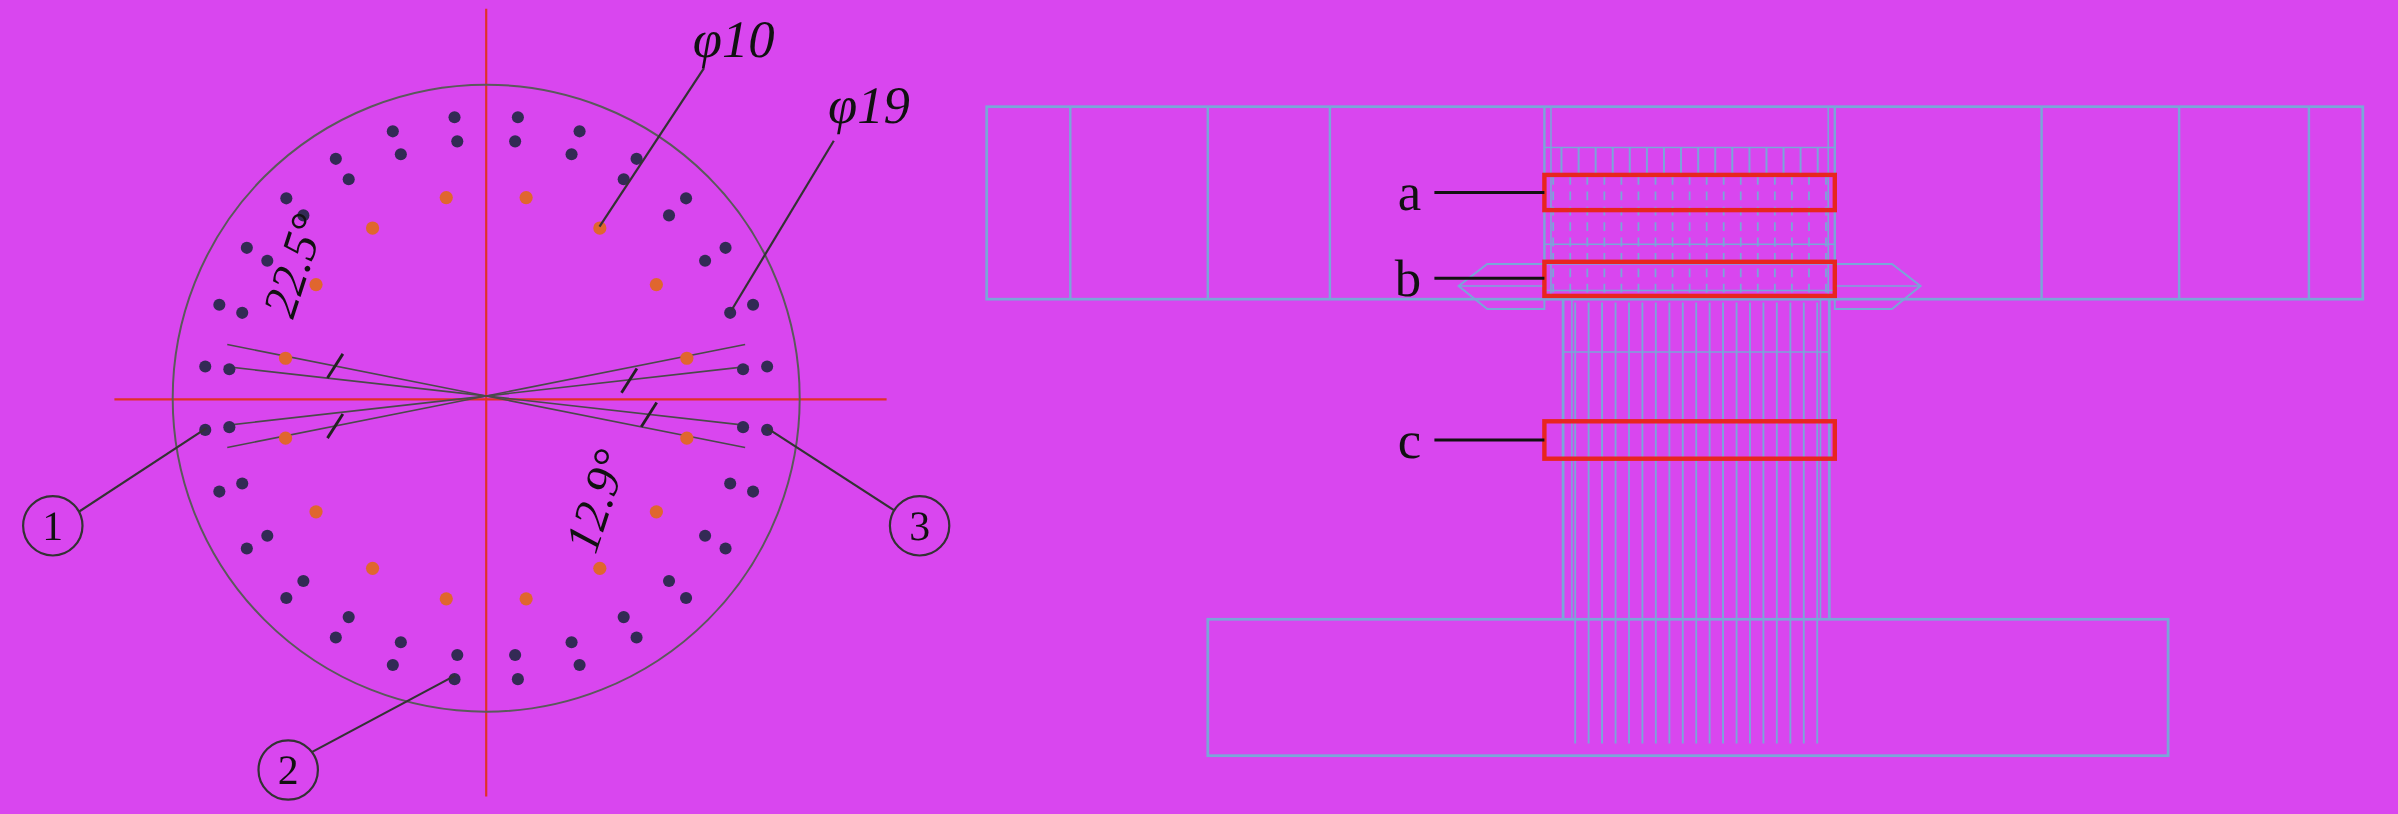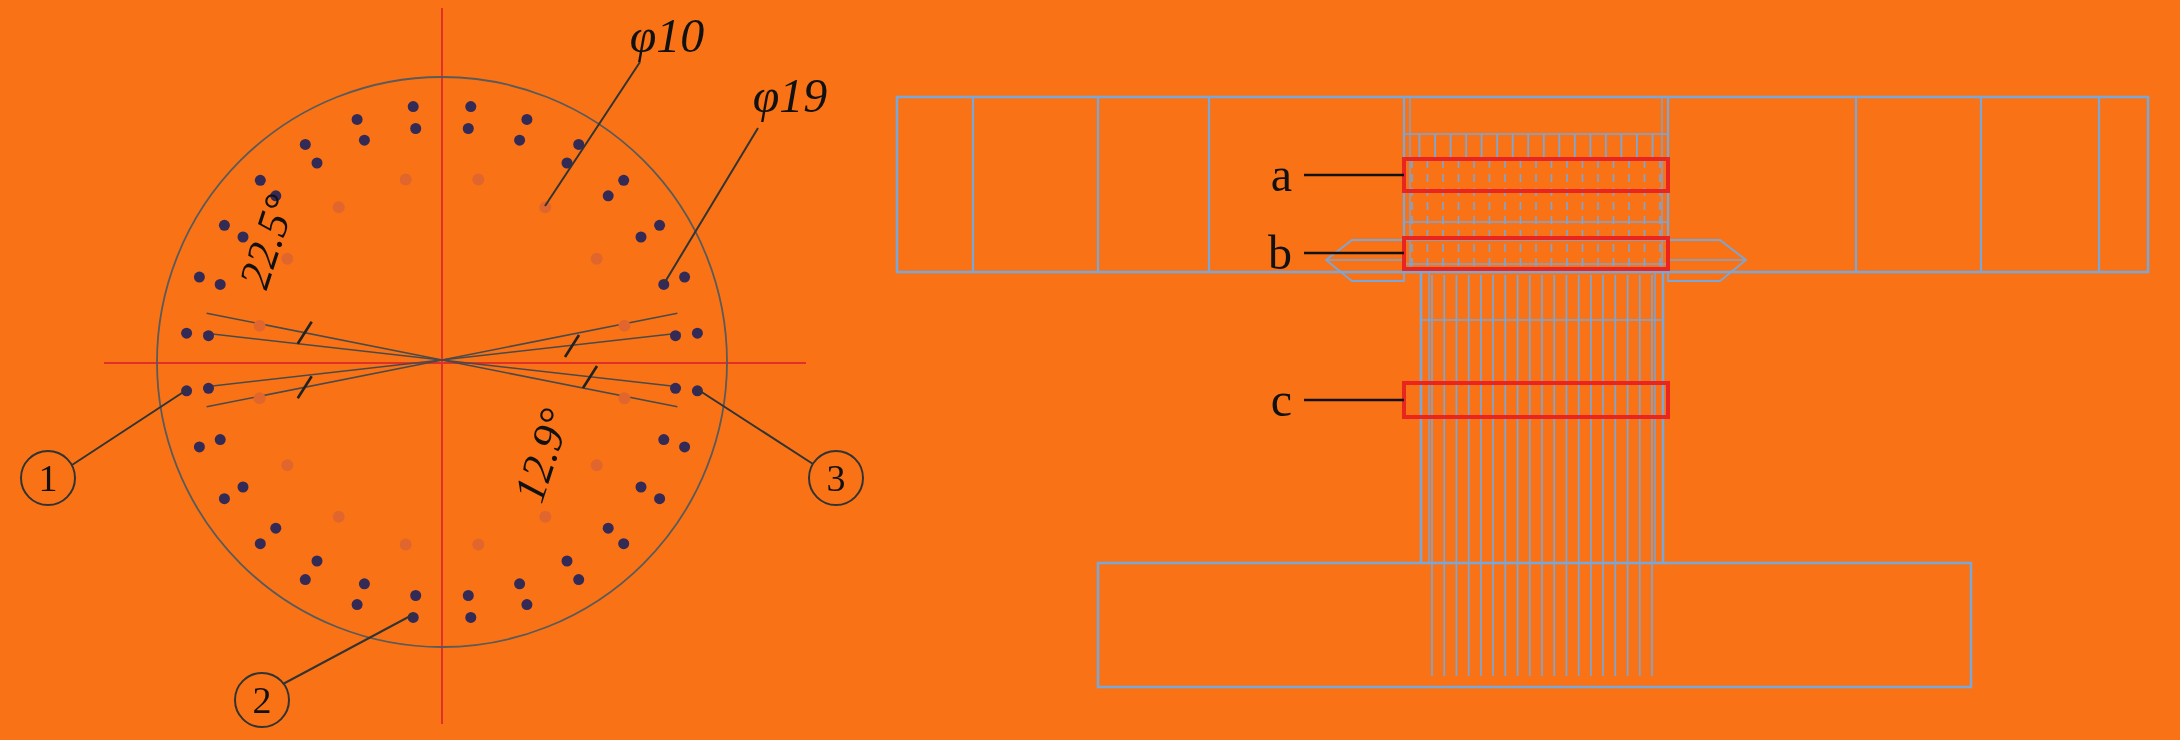--- a/index.html
+++ b/index.html
@@ -1,16 +1,16 @@
 <!DOCTYPE html>
 <html><head>
 <meta charset="utf-8">
 <style>
   html,body{margin:0;padding:0;background:#ffffff;}
-  .stage{position:relative;width:2180px;height:740px;background:#f97316;overflow:hidden;}
+  .stage{position:relative;width:2180px;height:740px;background:#d946ef;overflow:hidden;}
   svg{display:block;}
   text{font-family:"Liberation Serif","DejaVu Serif",serif;fill:#111111;}
   .dim{font-size:48px;font-style:italic;}
   .angle{font-size:44px;font-style:italic;}
   .callout-num{font-size:38px;}
   .abc{font-size:48px;}
   .centerline{stroke:#e03128;stroke-width:2;fill:none;}
   .outline{stroke:#5a5a5a;stroke-width:1.8;fill:none;}
   .ray{stroke:#4a4a4a;stroke-width:1.5;fill:none;}
   .tick{stroke:#222222;stroke-width:2.6;fill:none;}

